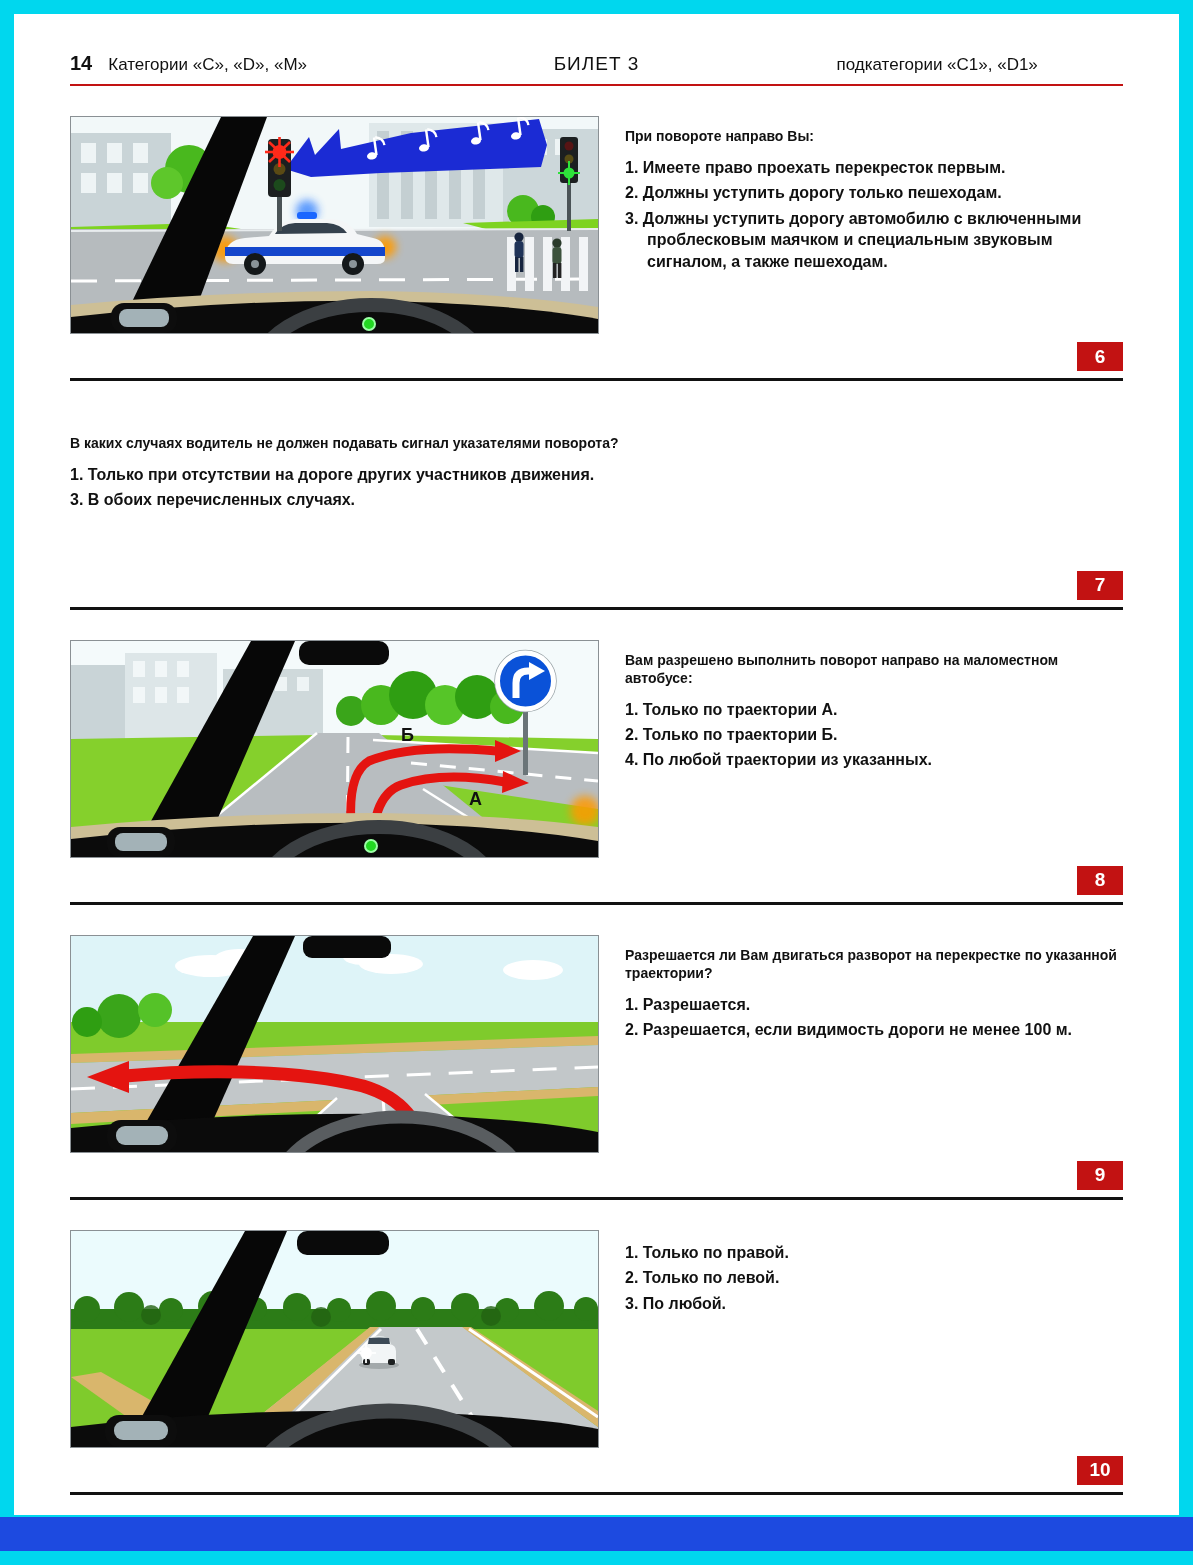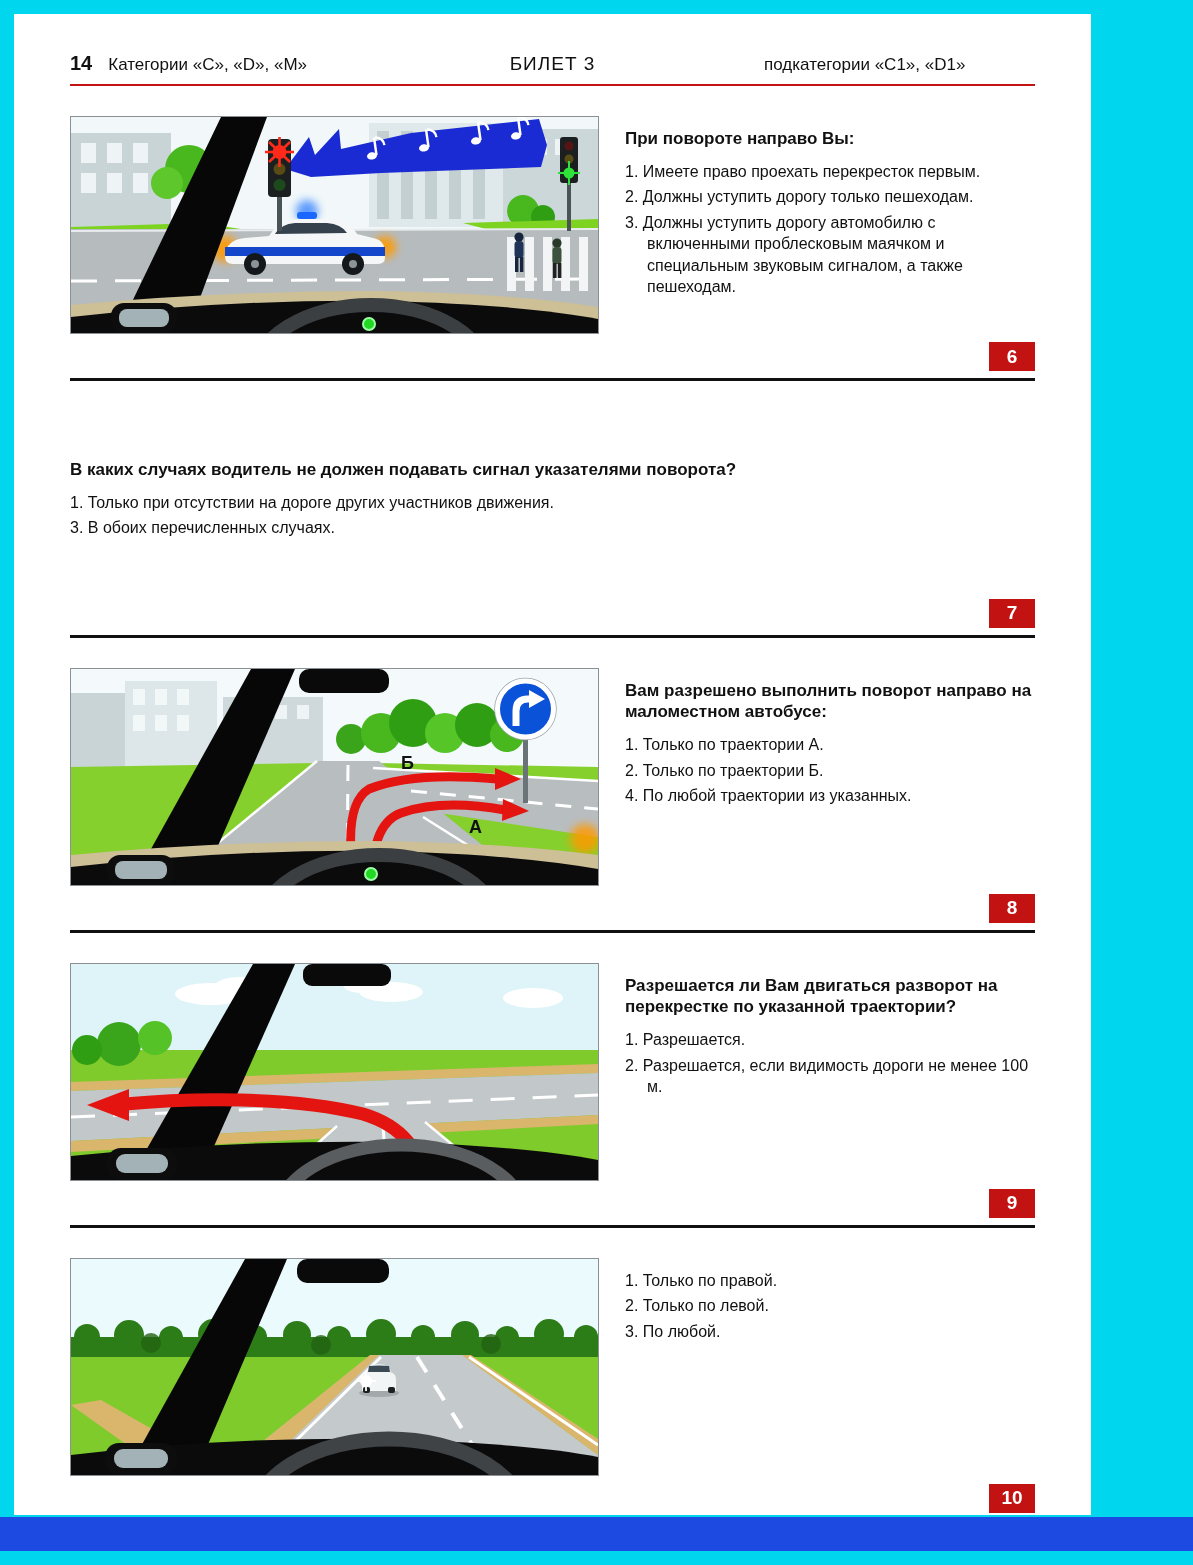--- a/index.html
+++ b/index.html
@@ -2,37 +2,37 @@
 <html style="--page-background: #00d7ee; --badge-red: #c21212; --footer-blue: #1d4ae0;"><head>
 <meta charset="utf-8">
 <style>
   html,body{margin:0;padding:0;}
   body{
     width:1193px;height:1565px;position:relative;overflow:hidden;
     background:var(--page-background,#00d7ee);
     font-family:"Liberation Sans",sans-serif;color:#111;
   }
   .sheet{
-    position:absolute;left:14px;top:14px;width:1077px;height:1501px;
+    position:absolute;left:14px;top:14px;width:1165px;height:1501px;
     background:#ffffff;padding:38px 56px 0 56px;box-sizing:border-box;
   }
   .hdr{display:flex;align-items:baseline;font-size:17px;}
   .hdr .hleft{flex:1.2;display:flex;align-items:baseline;gap:16px;}
   .pagenum{font-weight:bold;font-size:20px;}
   .hdr .hcenter{flex:1;text-align:center;font-weight:normal;font-size:19px;letter-spacing:1px;}
   .hdr .hright{flex:1.2;text-align:center;}
   .hdr-rule{height:2px;background:var(--badge-red,#c21212);margin-top:9px;}
   section.q{margin-top:30px;}
-  section.q.noimg{margin-top:78px;}
+  section.q.noimg{margin-top:54px;}
   .qrow{display:flex;gap:26px;}
   .qimg{width:527px;height:216px;border:1px solid #8a9094;flex:none;background:#fff;}
   .qimg svg{display:block;width:527px;height:216px;}
   .qtext{flex:1;padding-top:12px;}
-  .qtitle{font-size:17px;font-weight:bold;line-height:1.28;margin:0 0 11px 0;}
-  .ans{font-size:16px;line-height:1.34;margin:0 0 4px 0;padding-left:22px;text-indent:-22px;}
+  .qtitle{font-size:14px;font-weight:bold;line-height:1.28;margin:0 0 11px 0;}
+  .ans{font-size:16px;line-height:1.34;margin:0 0 4px 0;padding-left:22px;text-indent:-22px;font-weight:bold;}
   .badgerow{display:flex;justify-content:flex-end;margin-top:8px;}
   section.q.noimg .badgerow{margin-top:60px;}
   .badge{
     min-width:46px;height:29px;background:var(--badge-red,#c21212);color:#fff;
     font-weight:bold;font-size:19px;display:flex;align-items:center;justify-content:center;
     padding:0 8px;box-sizing:border-box;
   }
   .rule{height:3px;background:#111;margin-top:7px;}
   .footer-band{position:absolute;left:0;bottom:14px;width:1193px;height:34px;background:var(--footer-blue,#1d4ae0);}
   svg text{font-family:"Liberation Sans",sans-serif;}

